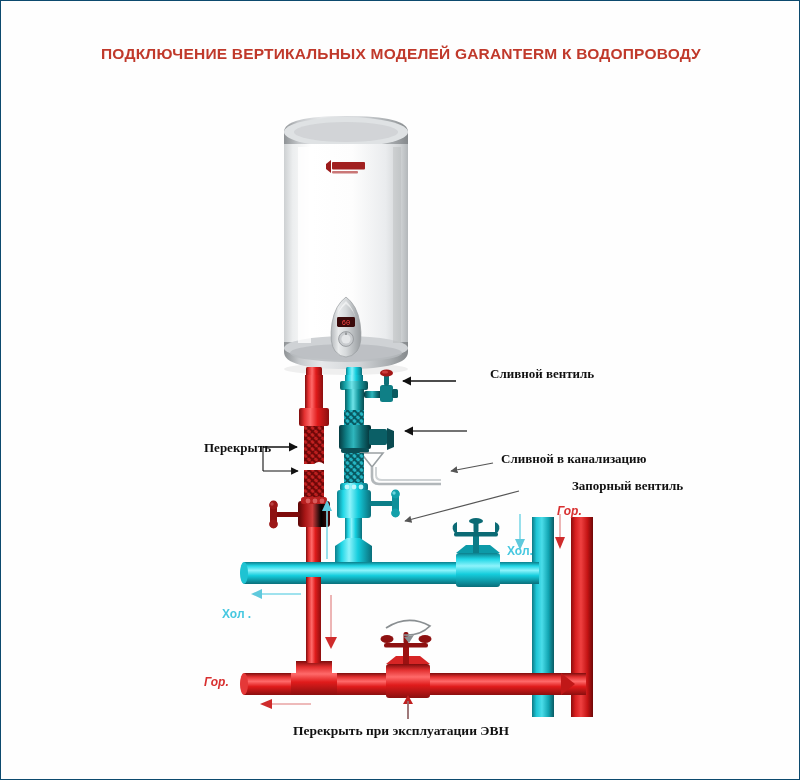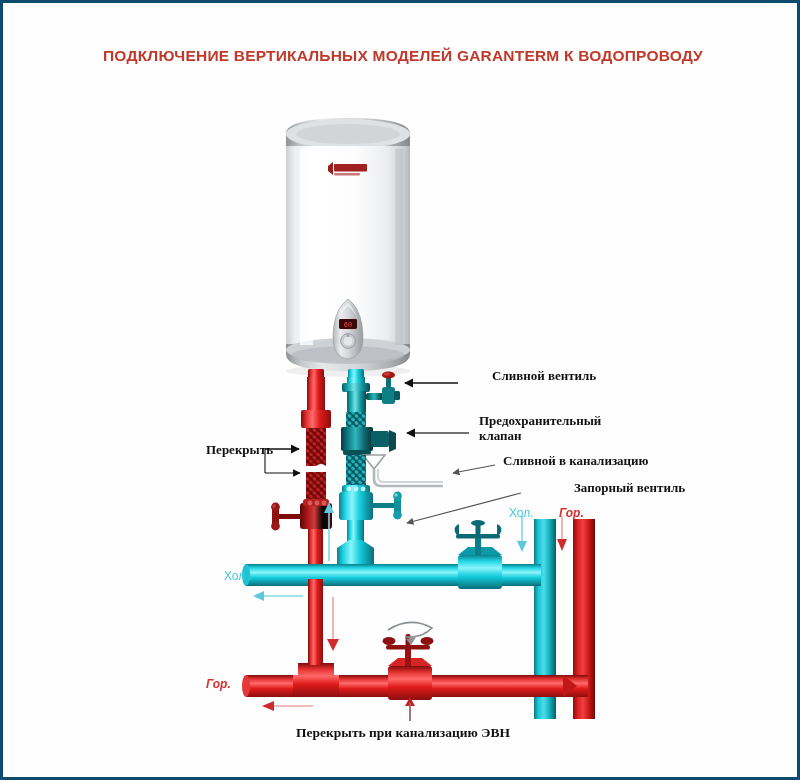--- a/index.html
+++ b/index.html
@@ -6,39 +6,39 @@
   html,body{margin:0;padding:0;background:#ffffff;}
   body{
     width:800px;height:780px;
     font-family:"Liberation Serif", serif;
     overflow:hidden;position:relative;
   }
   #page{
     position:absolute;inset:0;
     width:800px;height:780px;
     background:#fefefe;
-    border:3px solid #0c4a6e;
+    border:1px solid #0c4a6e;
     box-sizing:border-box;
   }
   #diagram{position:absolute;left:0;top:0;width:800px;height:780px;}
   .title{
     position:absolute;left:0;top:44px;width:800px;text-align:center;
     font-family:"Liberation Sans", sans-serif;
     font-weight:bold;font-size:15.5px;letter-spacing:.2px;
     color:#c0392b;
     white-space:nowrap;
   }
   .lbl{
     position:absolute;
     font-family:"Liberation Serif", serif;
     font-weight:bold;font-size:13px;color:#111;
     white-space:nowrap;line-height:15px;
   }
   .lbl.two{white-space:normal;width:150px;}
-  .lbl-cold{color:#46c8e0;font-family:"Liberation Sans",sans-serif;font-size:12px;font-weight:normal;}
+  .lbl-cold{color:#46c8e0;font-family:"Liberation Sans",sans-serif;font-size:12px;font-weight:bold;margin-top:40px;}
   .lbl-hot{color:#d83030;font-family:"Liberation Sans",sans-serif;font-size:12px;font-weight:bold;font-style:italic;}
   .caption{
     position:absolute;left:0;top:722px;width:800px;text-align:center;
     font-family:"Liberation Serif",serif;font-weight:bold;font-size:13.5px;color:#111;
   }
 </style>
 </head>
 <body>
 
 <div id="page">
@@ -385,30 +385,26 @@
       <line x1="262" y1="446" x2="296" y2="446" stroke="#111" stroke-width="1.3" marker-end="url(#arrBlack)"></line>
       <line x1="262" y1="446" x2="262" y2="470" stroke="#111" stroke-width="1.1"></line>
       <line x1="262" y1="470" x2="297" y2="470" stroke="#111" stroke-width="1.1" marker-end="url(#arrBlack)"></line>
 
       <line x1="407" y1="718" x2="407" y2="700" stroke="#8a8f92" stroke-width="1.2"></line>
     </g>
   </svg>
 
   <div class="lbl" style="left:465px;top:365px;margin-left:24px;">Сливной вентиль</div>
 
-  <div class="lbl two" style="left:476px;top:410px;">
-    <span>Предохранительный
-клапан</span>
-  </div>
 
   <div class="lbl" style="left:500px;top:450px;">Сливной в канализацию</div>
 
   <div class="lbl" style="left:527px;top:477px;margin-left:44px;">Запорный вентиль</div>
 
   <div class="lbl" style="left:203px;top:439px;">Перекрыть</div>
 
   <div class="lbl lbl-cold" style="left:221px;top:566px;">Хол .</div>
   <div class="lbl lbl-hot" style="left:203px;top:674px;">Гор.</div>
   <div class="lbl lbl-cold" style="left:506px;top:503px;">Хол.</div>
   <div class="lbl lbl-hot" style="left:556px;top:503px;">Гор.</div>
 
-  <div class="caption">Перекрыть при канализацию ЭВН</div>
+  <div class="caption">Перекрыть при эксплуатации ЭВН</div>
 </div>
 
 </body></html>

